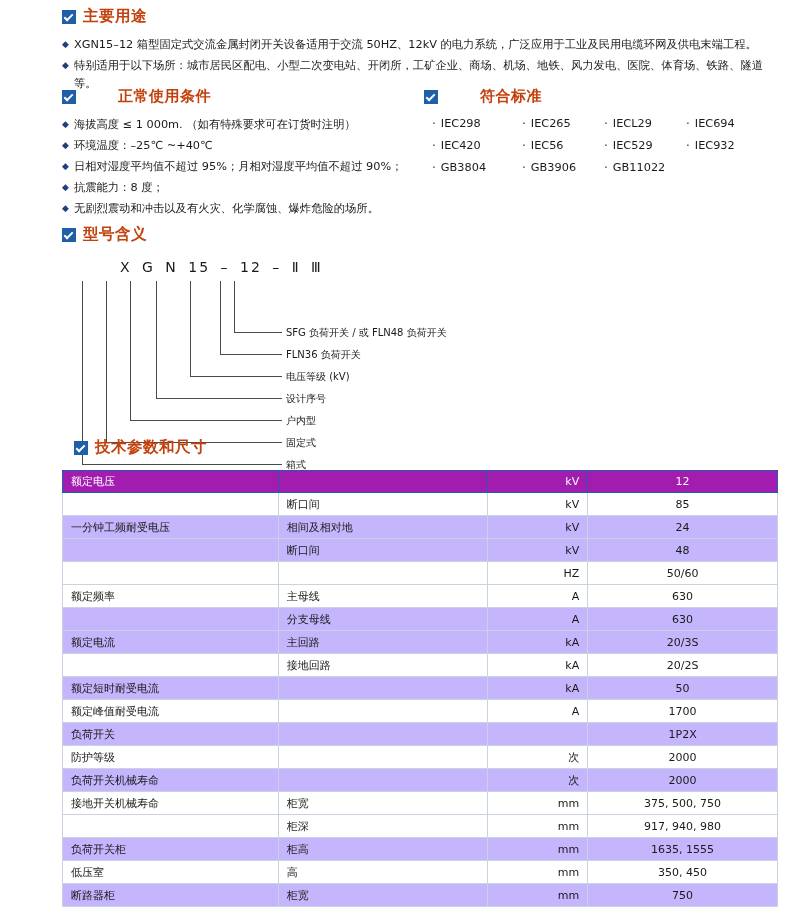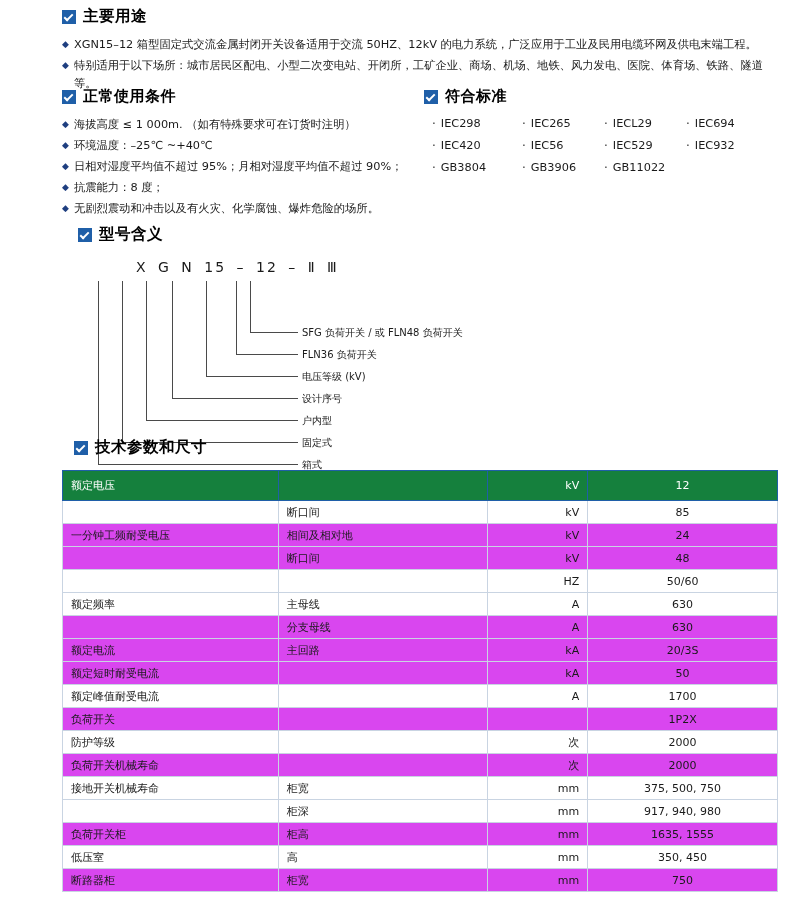--- a/index.html
+++ b/index.html
@@ -30,26 +30,26 @@
   .sec-head .flag:after {
     content: "";
     position: absolute;
     left: 2px; top: 4px;
     width: 7px; height: 3px;
     border-left: 2px solid #fff;
     border-bottom: 2px solid #fff;
     transform: rotate(-45deg);
   }
   .sec-head .txt {
-    color: #000000;
+    color: #c2410c;
     font-size: 15.5px;
     font-weight: bold;
     letter-spacing: .5px;
   }
-  .sub-head .txt { font-size: 15px; }
+  .sub-head .txt { font-size: 15px; margin-left: 35px; }
 
   
   .blist { margin: 0; padding: 0; list-style: none; }
   .blist li {
     display: flex;
     align-items: flex-start;
     font-size: 11.3px;
     line-height: 1.55;
     color: #1a1a1a;
     margin-bottom: 3.5px;
@@ -99,31 +99,31 @@
     width: 716px;
     font-size: 11px;
   }
   table.spec td {
     border: 1px solid #c9d4e2;
     height: 23px;
     padding: 0 8px;
     color: #1a1a1a;
   }
   table.spec tr.hdr td {
-    background: #15803d;
+    background: #a21caf;
     color: #ffffff;
     border-color: #1f5fa8;
-    height: 30px;
+    height: 22px;
     font-size: 11px;
   }
   td.c1 { width: 216px; }
   td.c2 { width: 210px; }
   td.c3 { width: 100px; text-align: right; }
   td.c4 { width: 190px; text-align: center; }
-  tr.alt td { background: #d946ef; }
+  tr.alt td { background: #c4b5fd; }
   tr.alt2 td { background: #ffffff; }
 </style>
 </head>
 <body>
 
 <div class="page">
 
   <div style="position:absolute; left:62px; top:6px;">
     <div class="sec-head">
       <span class="flag"></span>
@@ -216,21 +216,21 @@
           <span class="dot">·</span>
           <span>GB3906</span>
         </div>
       <div class="std-item">
           <span class="dot">·</span>
           <span>GB11022</span>
         </div>
     </div>
   </div>
 
-  <div style="position:absolute; left:78px; top:224px; width:720px;">
+  <div style="position:absolute; left:62px; top:224px; width:720px;">
     <div class="sec-head">
       <span class="flag"></span>
       <span class="txt">型号含义</span>
     </div>
 
     <div class="model-wrap" style="margin-top:14px;">
 
       <div class="model-code">
         <span>X</span>
         <span>G</span>
@@ -318,20 +318,26 @@
         <td class="c2">分支母线</td>
         <td class="c3">A</td>
         <td class="c4">630</td>
       </tr>
       <tr class="alt">
         <td class="c1">额定电流</td>
         <td class="c2">主回路</td>
         <td class="c3">kA</td>
         <td class="c4">20/3S</td>
       </tr>
+      <tr class="alt2">
+        <td class="c1"></td>
+        <td class="c2">接地回路</td>
+        <td class="c3">kA</td>
+        <td class="c4">20/2S</td>
+      </tr>
       <tr class="alt">
         <td class="c1">额定短时耐受电流</td>
         <td class="c2"></td>
         <td class="c3">kA</td>
         <td class="c4">50</td>
       </tr>
       <tr class="alt2">
         <td class="c1">额定峰值耐受电流</td>
         <td class="c2"></td>
         <td class="c3">A</td>

